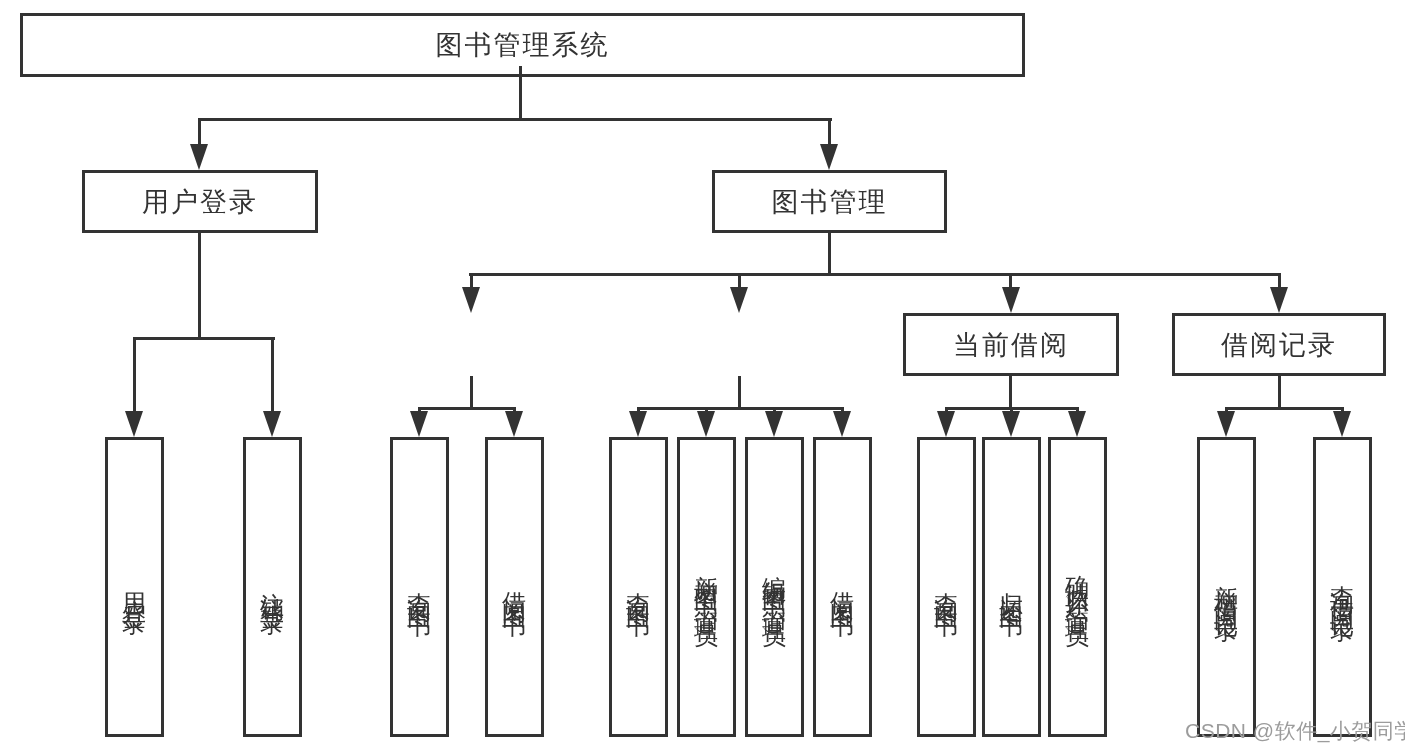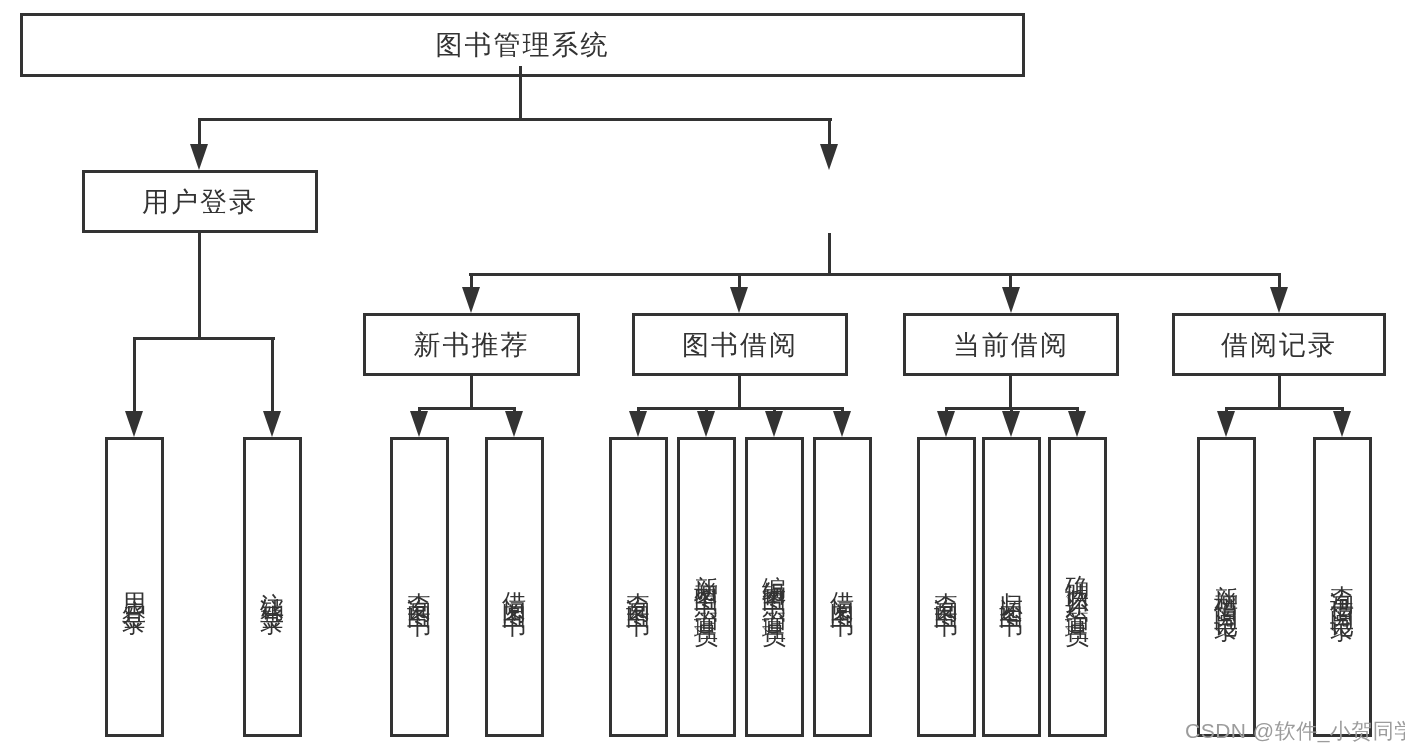--- a/index.html
+++ b/index.html
@@ -77,41 +77,40 @@
   <div class="box hbox" style="left:20px;top:13px;width:1005px;height:64px">图书管理系统</div>
 
   <div class="vline" style="left:519px;top:66px;height:55px"></div>
   <div class="hline" style="left:198px;top:118px;width:634px"></div>
   <div class="vline" style="left:198px;top:118px;height:30px"></div>
   <div class="arrow" style="left:190px;top:144px"></div>
   <div class="vline" style="left:828px;top:118px;height:30px"></div>
   <div class="arrow" style="left:820px;top:144px"></div>
 
   <div class="box hbox" style="left:82px;top:170px;width:236px;height:63px">用户登录</div>
+  <div class="box hbox" style="left:712px;top:170px;width:235px;height:63px">图书管理</div>
 
   <div class="vline" style="left:198px;top:233px;height:107px"></div>
   <div class="hline" style="left:133px;top:337px;width:142px"></div>
   <div class="vline" style="left:133px;top:337px;height:80px"></div>
   <div class="arrow" style="left:125px;top:411px"></div>
   <div class="vline" style="left:271px;top:337px;height:80px"></div>
   <div class="arrow" style="left:263px;top:411px"></div>
 
   <div class="vline" style="left:828px;top:233px;height:43px"></div>
   <div class="hline" style="left:469px;top:273px;width:812px"></div>
   <div class="vline" style="left:470px;top:273px;height:20px"></div>
   <div class="arrow" style="left:462px;top:287px"></div>
   <div class="vline" style="left:738px;top:273px;height:20px"></div>
   <div class="arrow" style="left:730px;top:287px"></div>
   <div class="vline" style="left:1009px;top:273px;height:20px"></div>
   <div class="arrow" style="left:1002px;top:287px"></div>
   <div class="vline" style="left:1278px;top:273px;height:20px"></div>
   <div class="arrow" style="left:1270px;top:287px"></div>
 
-  <div class="box hbox" style="left:363px;top:313px;width:217px;height:63px">新书推荐</div>
-  <div class="box hbox" style="left:632px;top:313px;width:216px;height:63px">图书借阅</div>
   <div class="box hbox" style="left:903px;top:313px;width:216px;height:63px">当前借阅</div>
   <div class="box hbox" style="left:1172px;top:313px;width:214px;height:63px">借阅记录</div>
 
   <div class="vline" style="left:470px;top:376px;height:34px"></div>
   <div class="hline" style="left:418px;top:407px;width:98px"></div>
   <div class="vline" style="left:418px;top:407px;height:12px"></div>
   <div class="arrow" style="left:410px;top:411px"></div>
   <div class="vline" style="left:513px;top:407px;height:12px"></div>
   <div class="arrow" style="left:505px;top:411px"></div>
 

